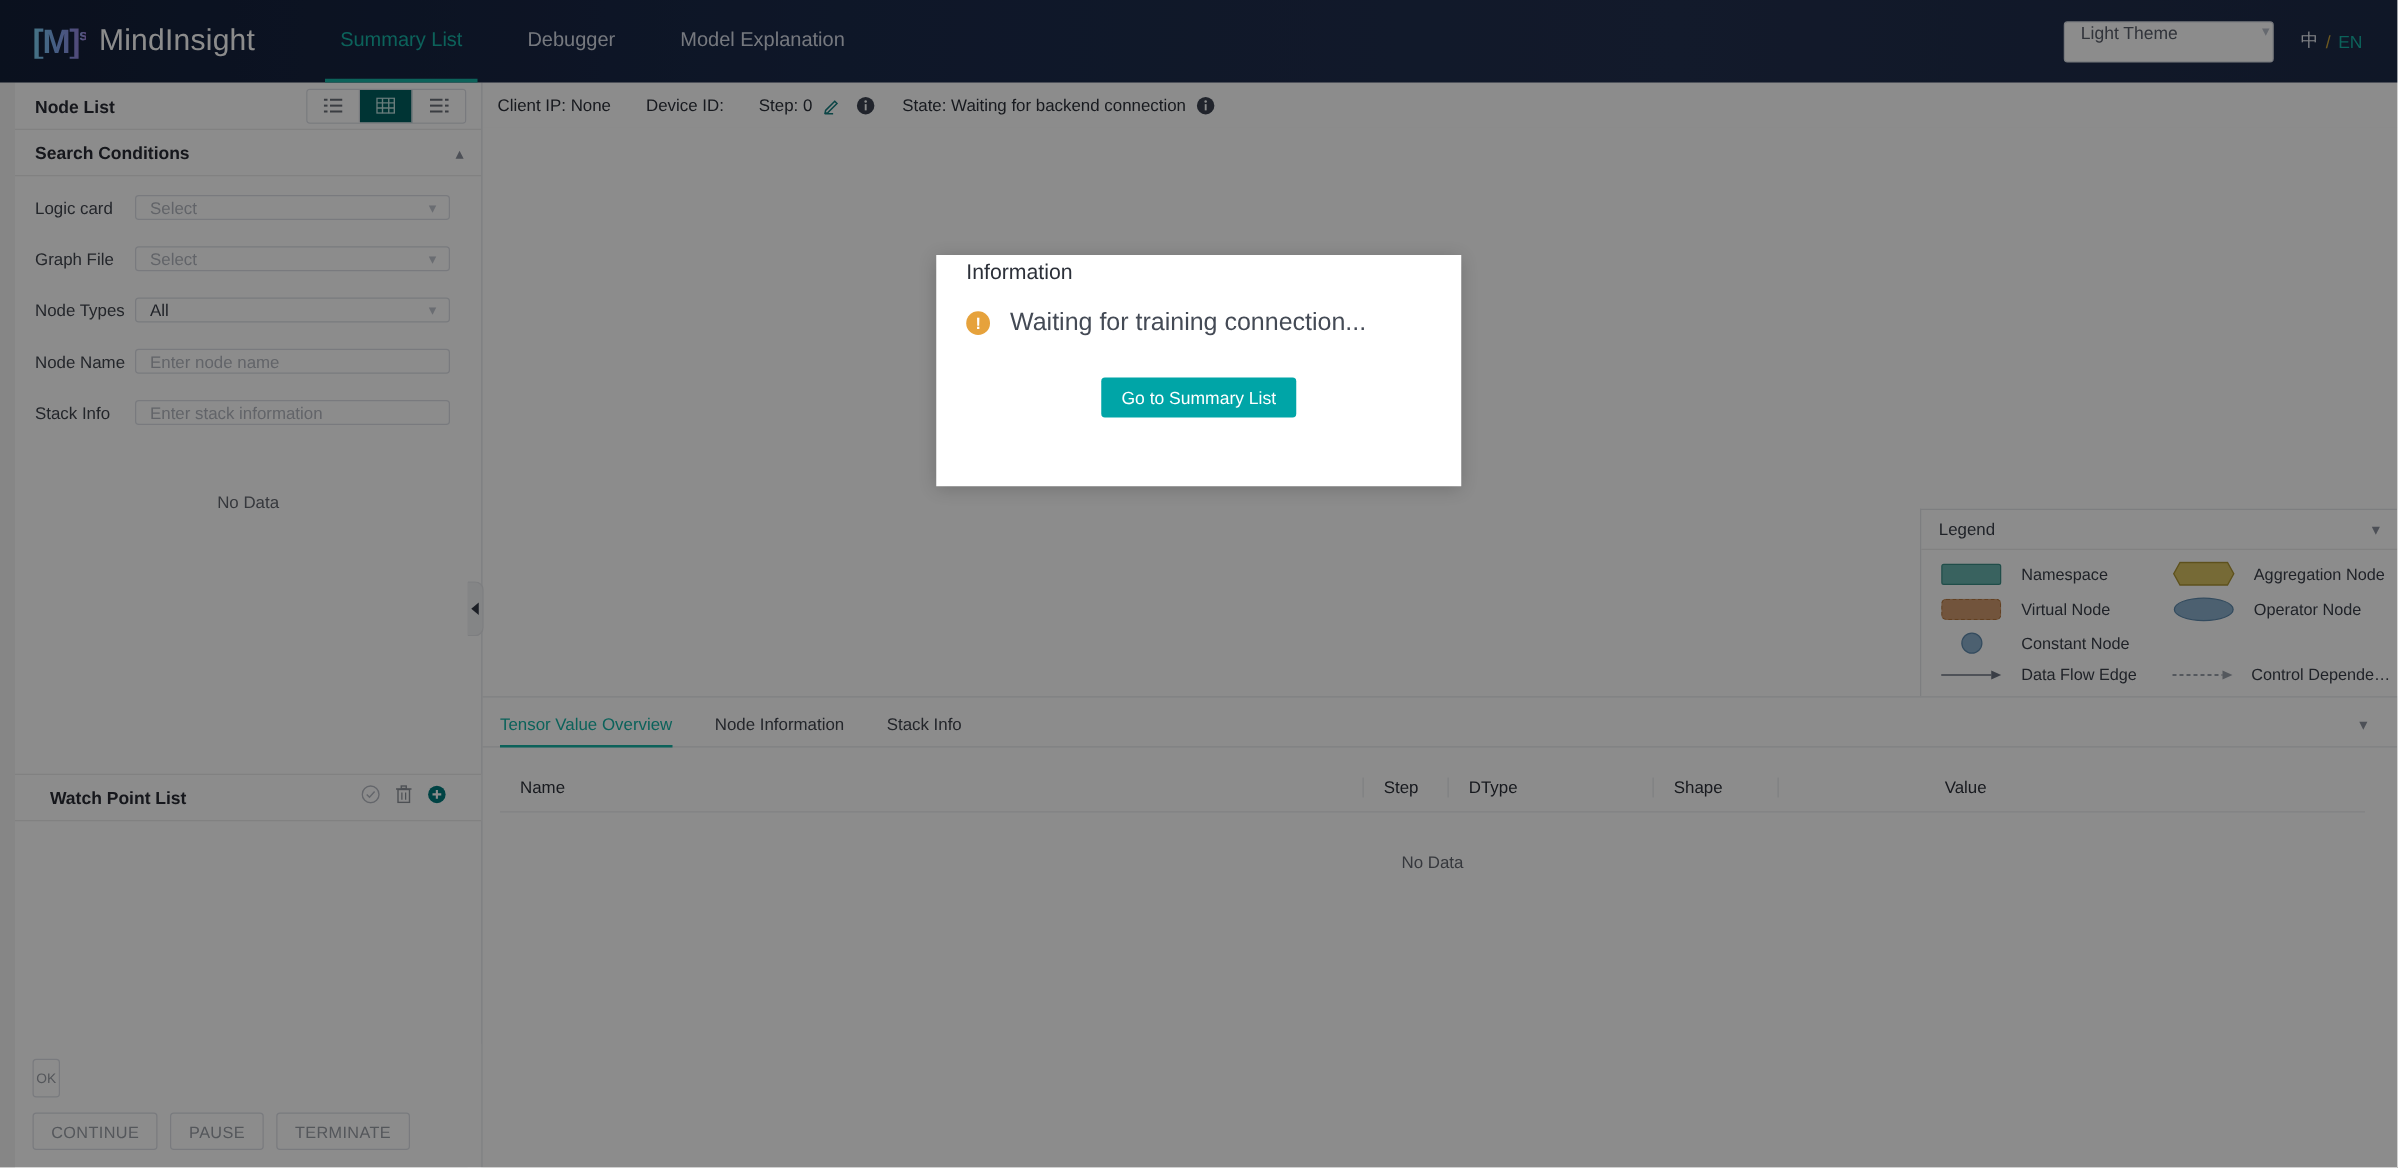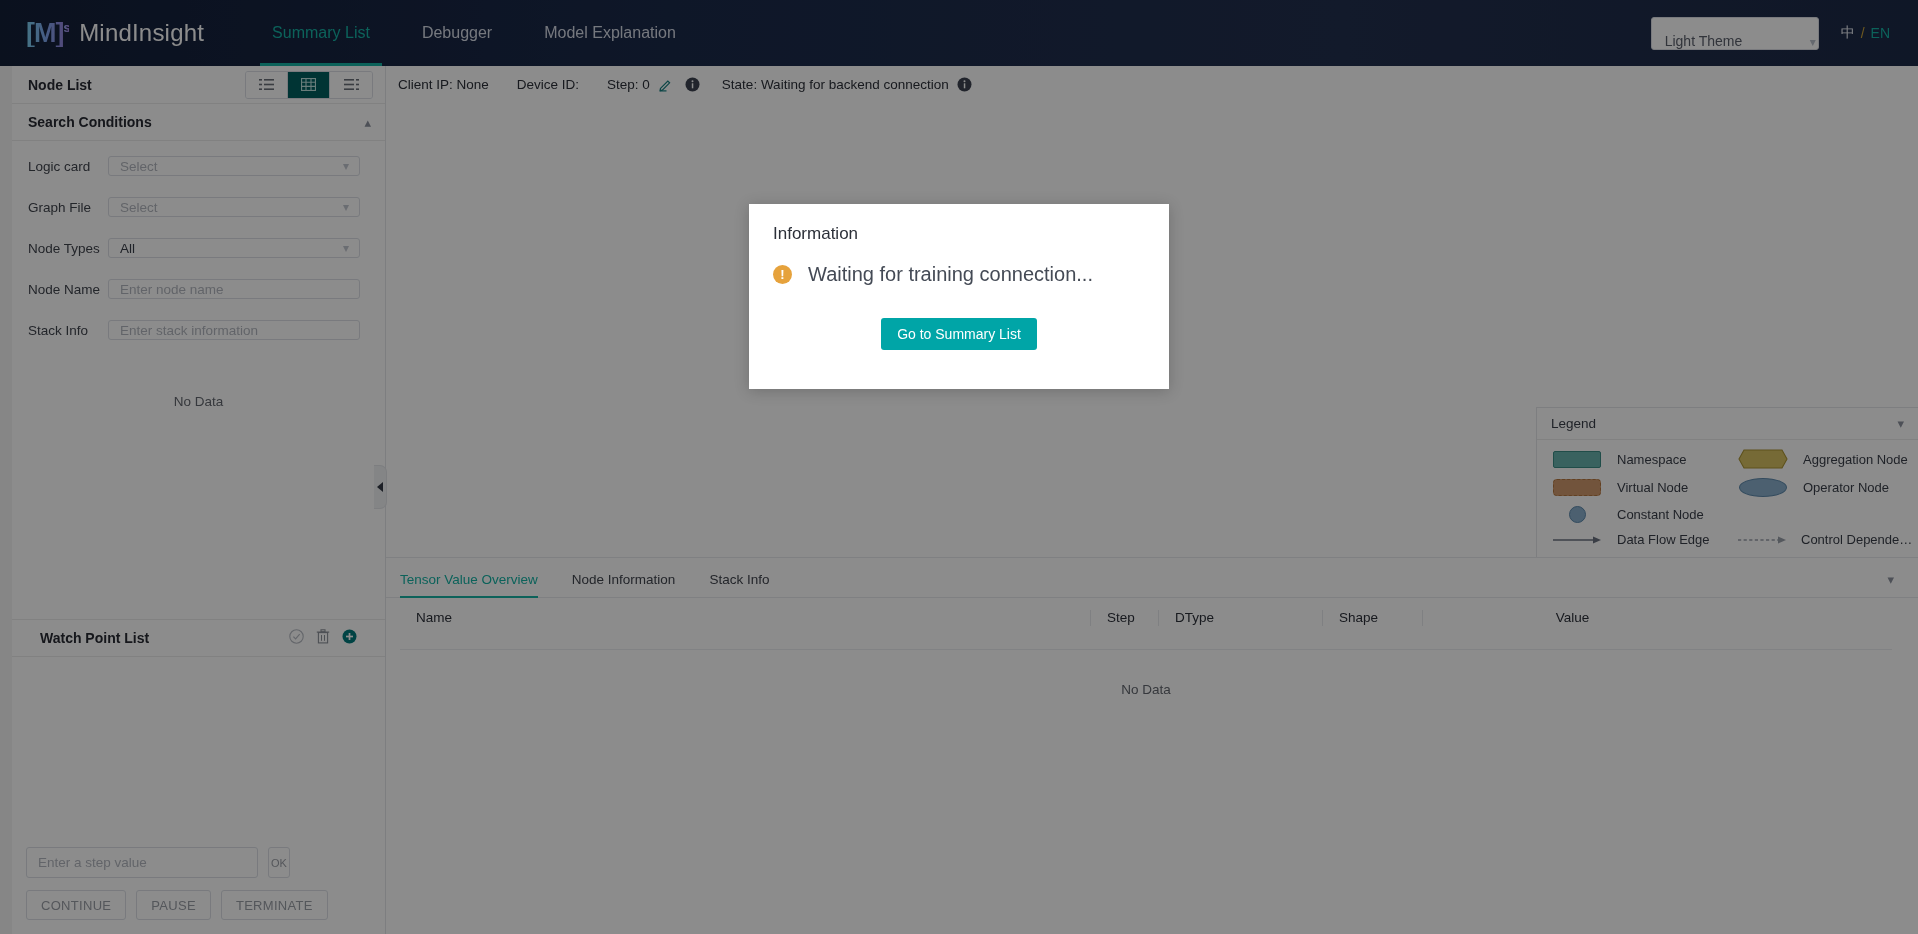--- a/index.html
+++ b/index.html
@@ -40,21 +40,21 @@
   }
   .navtab.active { color: #16b3a5; }
   .navtab.active::after {
     content:''; position:absolute; left: 14px; right: 14px; bottom: 0;
     height: 3px; background: #16b3a5;
   }
 
   .topright { margin-left: auto; display: flex; align-items: center; margin-right: 28px; }
   .theme-select {
     width: 168px; height: 33px; background: #fff; border: 1px solid #dcdfe6;
-    border-radius: 3px; display: flex; align-items: flex-end; padding: 0 2px 0 13px;
+    border-radius: 3px; display: flex; align-items: flex-start; padding: 0 2px 0 13px;
     color: #5a5f6b; font-size: 14px; cursor: pointer;
   }
   .theme-select .cv { margin-left: auto; color: #b9bfca; font-size: 12px; }
   .lang { margin-left: 22px; font-size: 14px; display: flex; align-items: center; gap: 6px; }
   .lang .zh { color: #e8ecf3; cursor: pointer; }
   .lang .sep { color: #c8a23a; }
   .lang .en { color: #16b3a5; cursor: pointer; }
 
   
   .sidebar {
@@ -186,33 +186,33 @@
     font-size: 13.5px; color: #41454e; padding: 0 0 10px 0; margin-right: 34px;
     cursor: pointer; position: relative;
   }
   .bp-tab.active { color: #16b3a5; }
   .bp-tab.active::after {
     content:''; position: absolute; left: 0; right: 0; bottom: -1px; height: 2.5px; background: #16b3a5;
   }
   .bp-chev { position: absolute; right: 24px; bottom: 10px; color: #8d939e; font-size: 13px; cursor: pointer; }
 
   .tbl { margin: 12px 26px 0 26px; border: none; }
-  .tbl-head { display: flex; height: 40px; border-bottom: 1px solid #ebedf0; }
+  .tbl-head { display: flex; height: 40px; align-items: center; border-bottom: 1px solid #ebedf0; }
   .th {
     font-size: 13.5px; color: #2c3039; padding-left: 16px;
     border-left: 1px solid #e8eaed; height: 16px; line-height: 16px; display: flex; align-items: center;
   }
   .th:first-child { border-left: none; padding-left: 16px; }
   .tbl-nodata { text-align: center; color: #63676f; font-size: 13.5px; padding-top: 32px; }
 
   
   .overlay { position: absolute; inset: 0; background: rgba(0,0,0,0.45); z-index: 60; }
   .modal {
     position: absolute; left: 749px; top: 204px; width: 420px; height: 185px;
-    background: #fff; z-index: 61; padding: 20px 24px 0 24px;
+    background: #fff; z-index: 61; padding: 4px 24px 0 24px;
     box-shadow: 0 2px 14px rgba(0,0,0,.2);
   }
   .modal-title { font-size: 17px; color: #2c3039; }
   .modal-msg { display: flex; align-items: center; margin-top: 19px; }
   .warn-ic {
     width: 19px; height: 19px; border-radius: 50%; background: #e6a23c; color: #fff;
     font-size: 13px; font-weight: bold; display: flex; align-items: center; justify-content: center;
     line-height: 1; flex: 0 0 auto;
   }
   .modal-msg .t { margin-left: 16px; font-size: 20px; color: #444a55; }
@@ -357,21 +357,20 @@
             <circle cx="7.5" cy="7.5" r="7" fill="#007a7c"></circle>
             <line x1="4" y1="7.5" x2="11" y2="7.5" stroke="#fff" stroke-width="1.7"></line>
             <line x1="7.5" y1="4" x2="7.5" y2="11" stroke="#fff" stroke-width="1.7"></line>
           </svg>
         </span>
       </div>
     </div>
 
     <div class="step-area">
       <div class="step-row">
-        <input class="step-input" placeholder="Enter a step value" style="">
         <div class="ok-btn">OK</div>
       </div>
       <div class="act-row">
         <div class="act-btn">CONTINUE</div>
         <div class="act-btn">PAUSE</div>
         <div class="act-btn">TERMINATE</div>
       </div>
     </div>
   </div>
 

